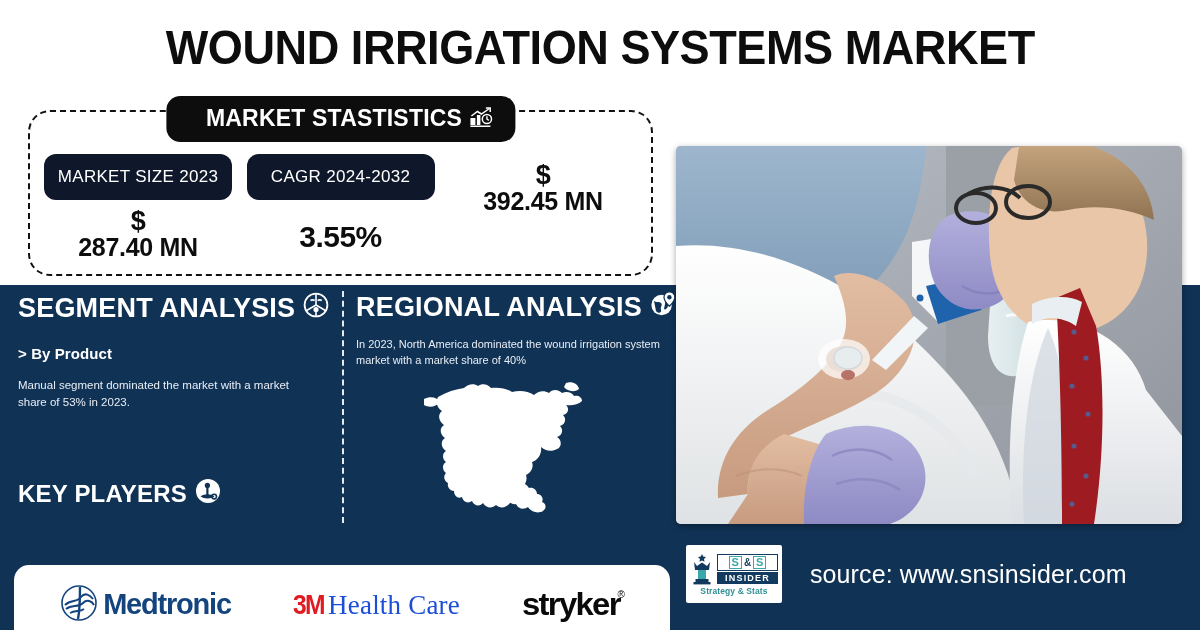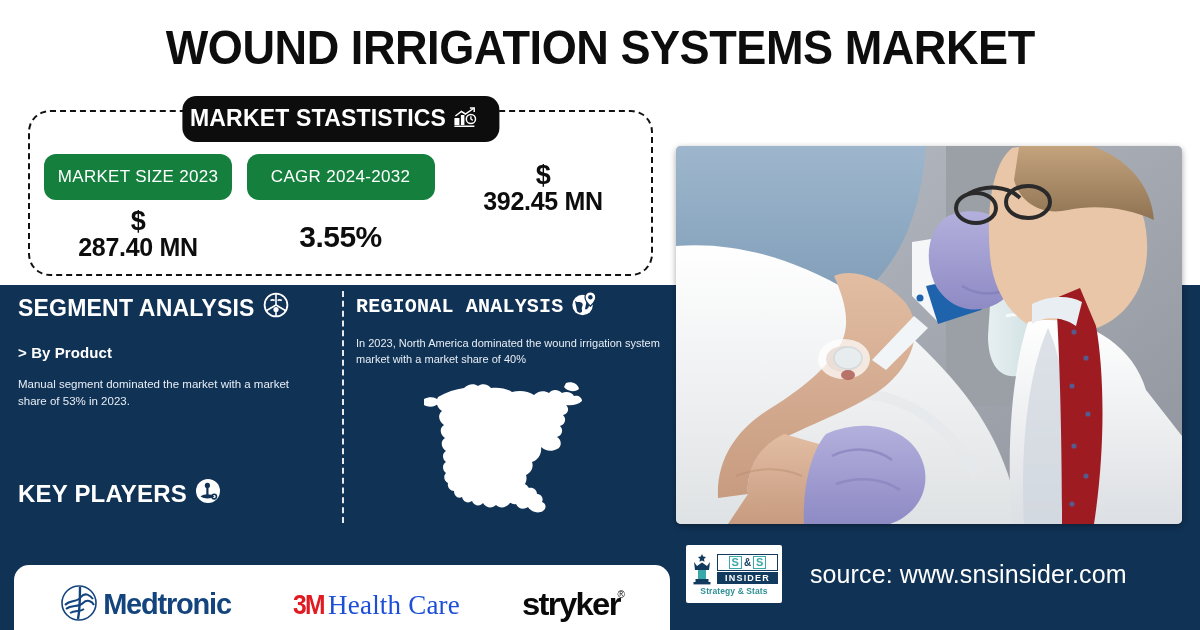--- a/index.html
+++ b/index.html
@@ -25,34 +25,34 @@
 
   
   .stats-wrap{ position:absolute; left:28px; top:96px; width:625px; height:180px; }
   .stats-dashed{
     position:absolute; left:0; top:14px; width:625px; height:166px;
     border:2px dashed #111; border-radius:22px; background:#fff;
   }
   .stats-pill-header{
     position:absolute; left:50%; top:0; transform:translateX(-50%);
     background:#0d0d0d; color:#fff; border-radius:14px;
-    padding:9px 22px 10px 8px; display:flex; align-items:center; gap:7px;
+    padding:9px 22px 10px 40px; display:flex; align-items:center; gap:7px;
     z-index:3;
   }
   .stats-pill-header .lbl{
     font-family:"Liberation Sans Narrow","Liberation Sans",sans-serif;
     font-size:23px; font-weight:bold; letter-spacing:0.2px; white-space:nowrap;
   }
   .stat-cols{
     position:absolute; left:16px; top:58px; width:593px;
     display:flex; justify-content:space-between; align-items:flex-start;
   }
   .stat-col{ width:188px; display:flex; flex-direction:column; align-items:center; }
   .stat-chip{
-    background:#15803d; color:#fff; border-radius:12px;
+    background:#0f172a; color:#fff; border-radius:12px;
     width:100%; height:46px; display:flex; align-items:center; justify-content:center;
     font-family:"Liberation Sans Narrow","Liberation Sans",sans-serif;
     font-size:17px; font-weight:500; letter-spacing:0.3px; white-space:nowrap;
   }
   .stat-value{
     margin-top:7px; text-align:center; color:#0d0d0d; font-weight:bold;
     font-size:25px; line-height:1.02; letter-spacing:-0.3px;
   }
   .stat-value .dollar{ display:block; font-size:27px; line-height:1.05; }
   .stat-value.single{ margin-top:22px; font-size:30px; letter-spacing:-0.5px; }
@@ -70,30 +70,30 @@
     position:absolute; left:342px; top:291px; width:0; height:232px;
     border-left:2px dashed #ffffff; opacity:.9;
   }
 
   .sec-head{
     display:flex; align-items:center; gap:8px; color:#fff;
     font-family:"Liberation Sans Narrow","Liberation Sans",sans-serif;
     font-weight:bold; white-space:nowrap;
   }
   .seg-block{ position:absolute; left:18px; top:292px; width:310px; }
-  .seg-block .sec-head{ font-size:23px; letter-spacing:0.2px; }
+  .seg-block .sec-head{ font-size:27px; letter-spacing:0.2px; }
   .seg-sub{
     color:#fff; font-weight:bold; font-size:15px; margin-top:20px; letter-spacing:0.1px;
   }
   .seg-body{
     color:#e8eef5; font-size:11.5px; line-height:1.45; margin-top:15px; max-width:285px;
   }
 
   .reg-block{ position:absolute; left:356px; top:290px; width:310px; }
-  .reg-block .sec-head{ font-size:20px; letter-spacing:0.2px;font-family:Liberation Mono, monospace; }
+  .reg-block .sec-head{ font-size:27px; letter-spacing:0.2px; }
   .reg-body{
     color:#e8eef5; font-size:11px; line-height:1.48; margin-top:12px; max-width:305px;
   }
   .map-holder{
     position:absolute; left:356px; top:375px; width:300px; height:145px;
     display:flex; align-items:flex-start; justify-content:center;
   }
 
   .kp-block{ position:absolute; left:18px; top:478px; }
   .kp-block .sec-head{ font-size:24px; letter-spacing:0.2px; }

